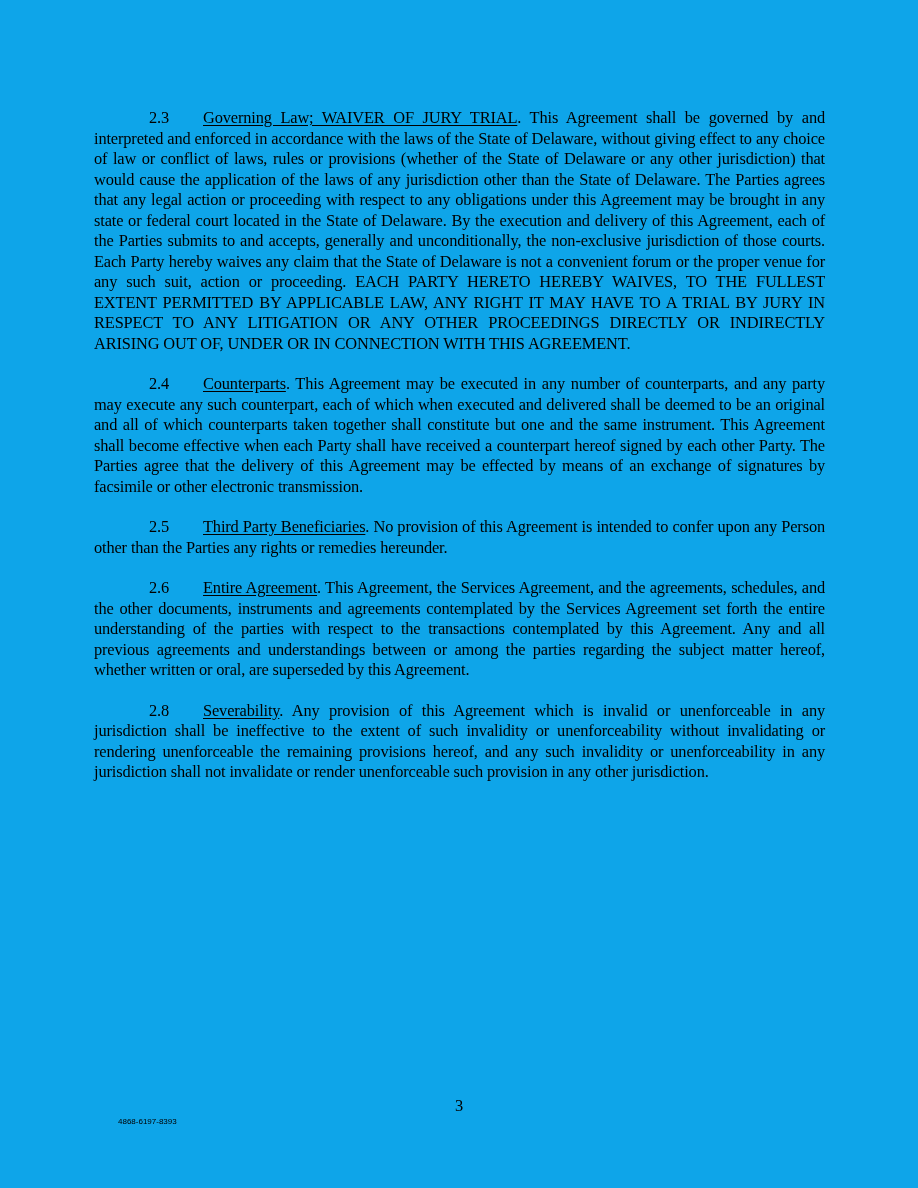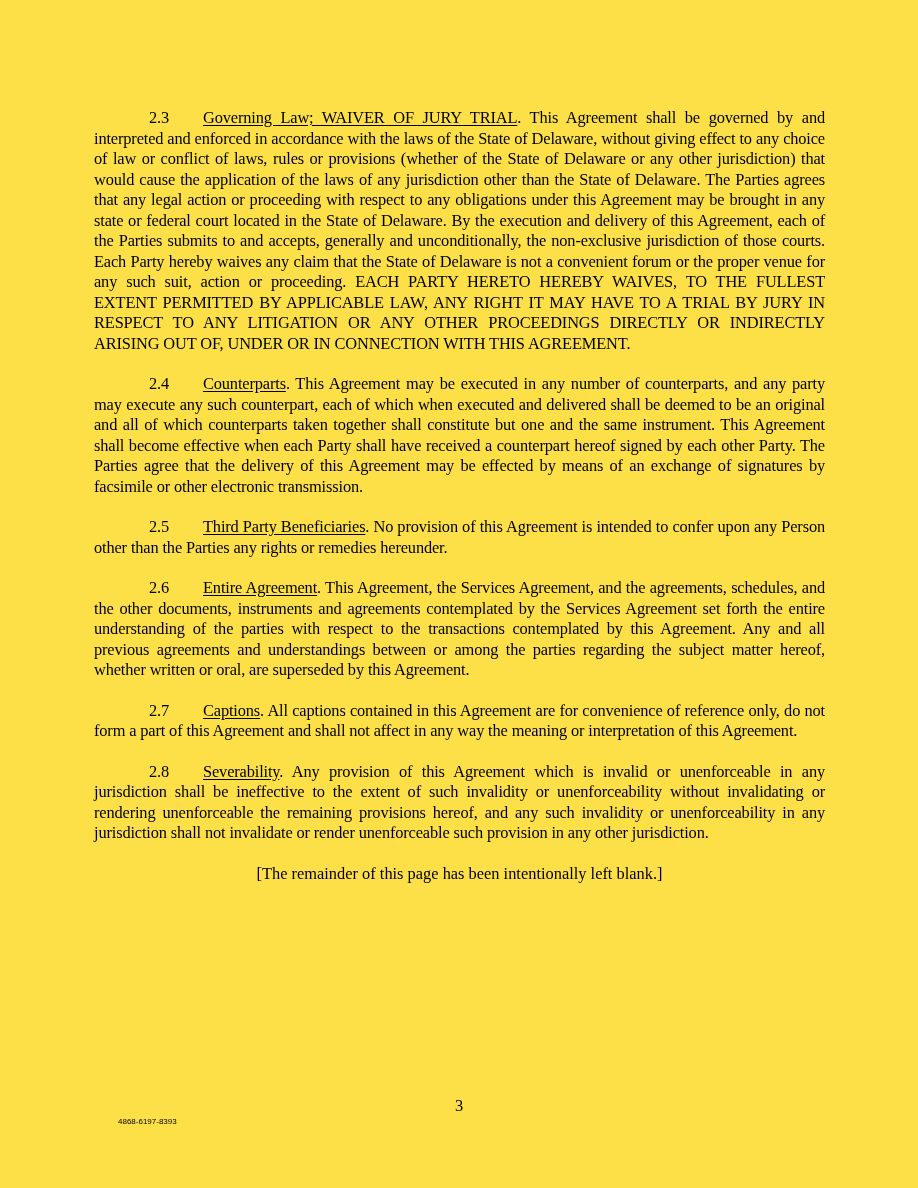--- a/index.html
+++ b/index.html
@@ -14,21 +14,21 @@
       overflow: hidden;
       font-family: "Liberation Serif", serif;
       color: #000000;
     }
     .page {
       position: absolute;
       left: 0;
       top: 0;
       width: 918px;
       height: 1188px;
-      background: #fde047;
+      background: #0ea5e9;
     }
     .content {
       position: absolute;
       left: 94px;
       top: 108px;
       width: 731px;
     }
     .section {
       font-size: 16.4px;
       line-height: 20.5px;
@@ -84,26 +84,22 @@
     </p>
 
     <p class="section">
       <span class="num">2.5</span><span class="heading">Third Party Beneficiaries</span><span>.  No provision of this Agreement is intended to confer upon any Person other than the Parties any rights or remedies hereunder.</span>
     </p>
 
     <p class="section">
       <span class="num">2.6</span><span class="heading">Entire Agreement</span><span>.  This Agreement, the Services Agreement, and the agreements, schedules, and the other documents, instruments and agreements contemplated by the Services Agreement set forth the entire understanding of the parties with respect to the transactions contemplated by this Agreement.  Any and all previous agreements and understandings between or among the parties regarding the subject matter hereof, whether written or oral, are superseded by this Agreement.</span>
     </p>
 
-    <p class="section">
-      <span class="num">2.7</span><span class="heading">Captions</span><span>.  All captions contained in this Agreement are for convenience of reference only, do not form a part of this Agreement and shall not affect in any way the meaning or interpretation of this Agreement.</span>
-    </p>
 
     <p class="section">
       <span class="num">2.8</span><span class="heading">Severability</span><span>.  Any provision of this Agreement which is invalid or unenforceable in any jurisdiction shall be ineffective to the extent of such invalidity or unenforceability without invalidating or rendering unenforceable the remaining provisions hereof, and any such invalidity or unenforceability in any jurisdiction shall not invalidate or render unenforceable such provision in any other jurisdiction.</span>
     </p>
 
-    <div class="blank-note">[The remainder of this page has been intentionally left blank.]</div>
   </div>
 
   <div class="page-number">3</div>
   <div class="doc-id">4868-6197-8393</div>
 </div>
 
 </body></html>

